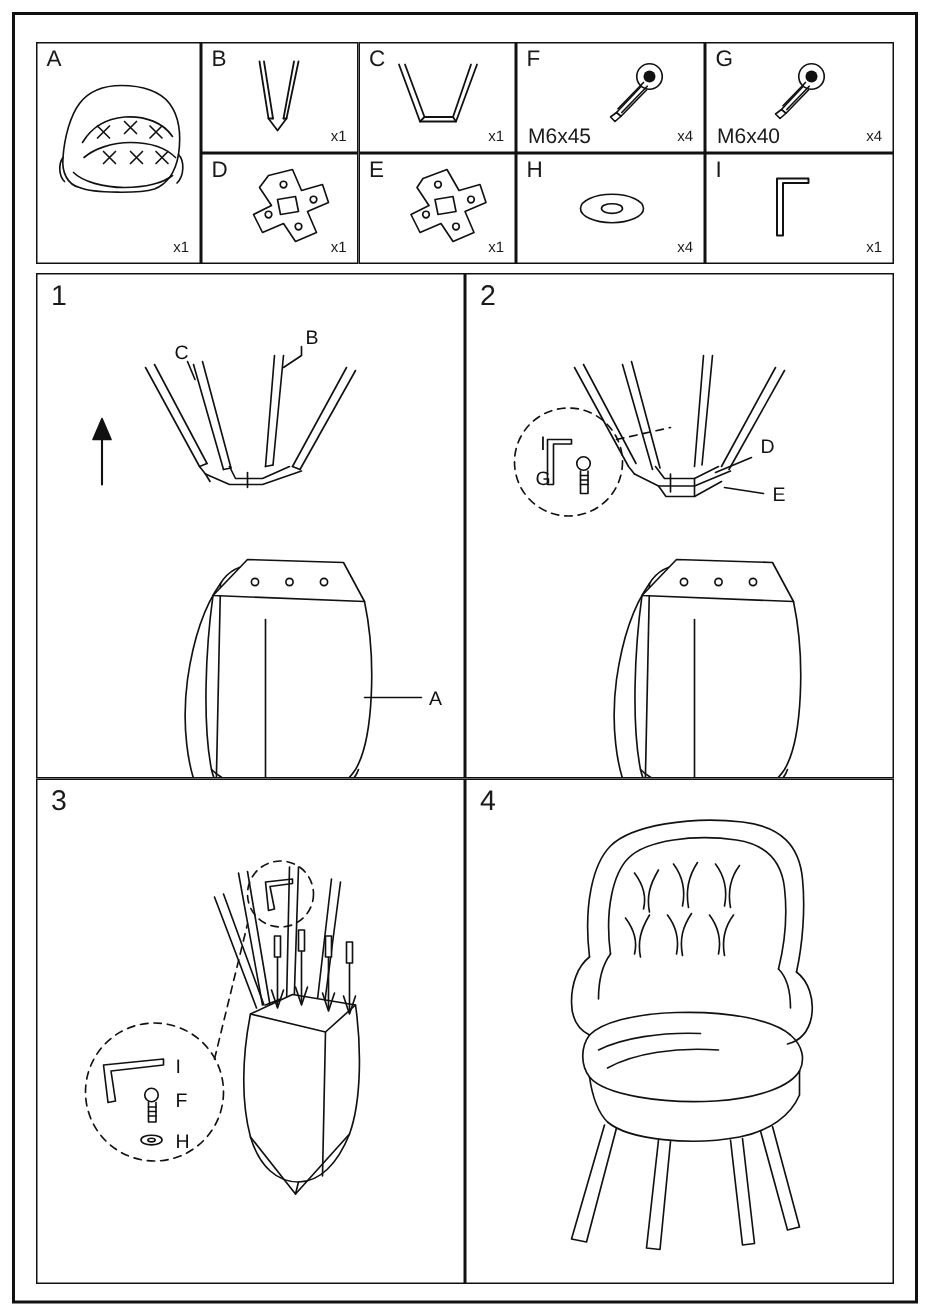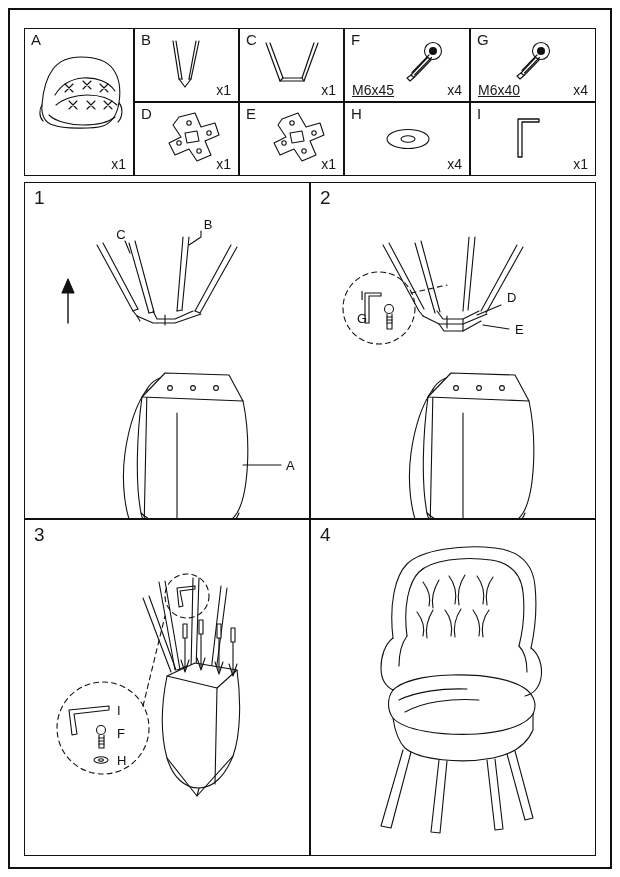--- a/index.html
+++ b/index.html
@@ -51,30 +51,29 @@
     left: 6px;
     top: 3px;
     font-size: 15px;
     line-height: 1;
     font-family: "Liberation Sans", sans-serif;
   }
   .cell-qty {
     position: absolute;
     right: 7px;
     bottom: 4px;
-    font-size: 14px;
+    font-size: 10px;
     line-height: 1;
   }
   .cell-spec {
     position: absolute;
     left: 7px;
     bottom: 4px;
     font-size: 14px;
     line-height: 1;
-    text-decoration: underline;
   }
   .cell-art {
     position: absolute;
     inset: 0;
     pointer-events: none;
   }
   .cell-art svg { display: block; }
 
   
   .steps {

